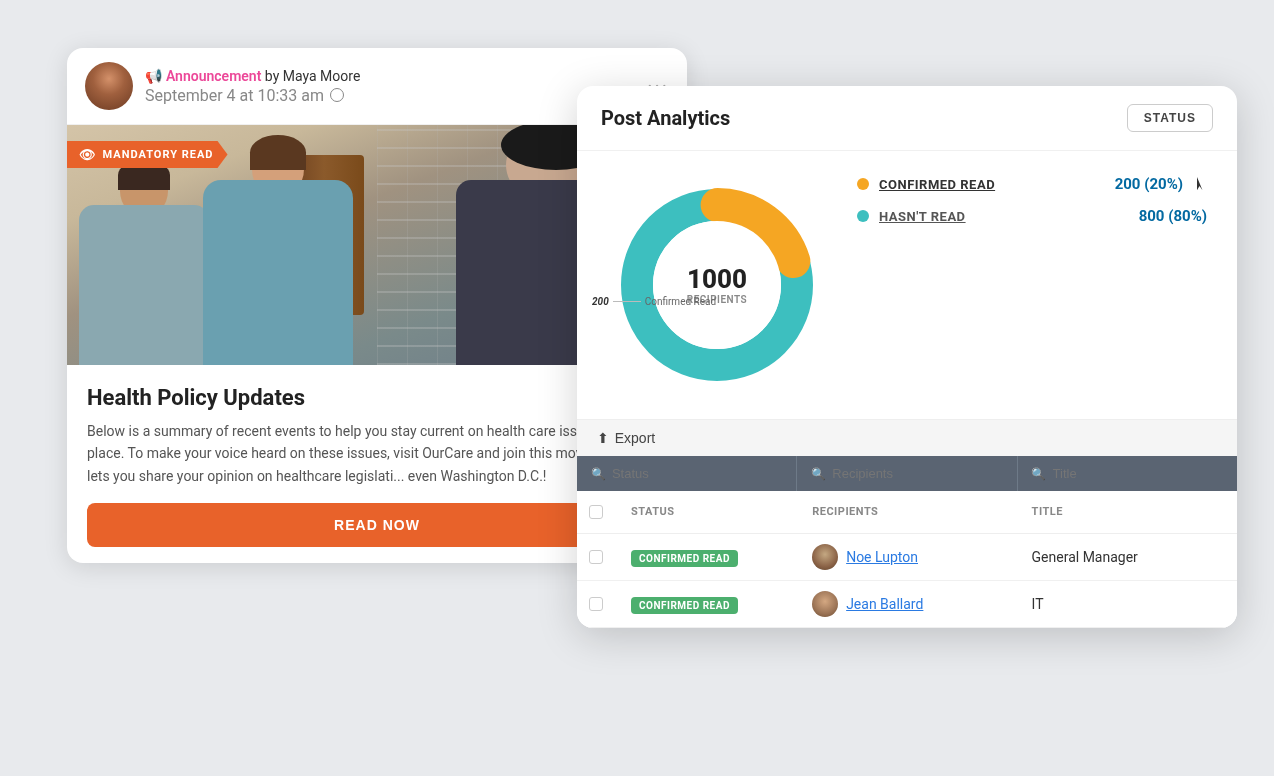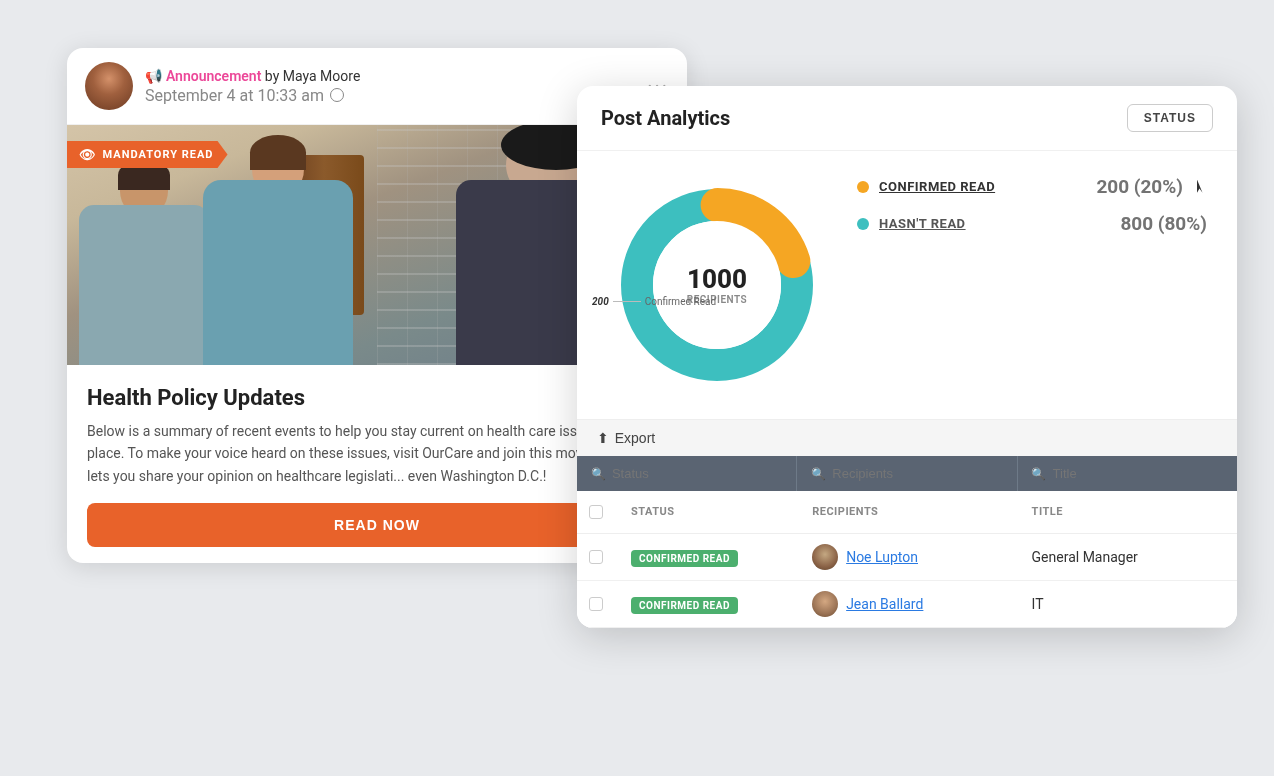--- a/index.html
+++ b/index.html
@@ -264,23 +264,23 @@
       letter-spacing: 0.5px;
       text-decoration: underline;
       flex: 1;
     }
 
     .legend-label.active {
       color: #333;
     }
 
     .legend-value {
-      font-size: 19px;
-      font-weight: 700;
-      color: #737373;
+      font-size: 15px;
+      font-weight: 700;
+      color: #0369a1;
     }
 
     
     .export-bar {
       background: #f5f5f5;
       padding: 10px 20px;
       display: flex;
       align-items: center;
       border-top: 1px solid #eee;
     }

